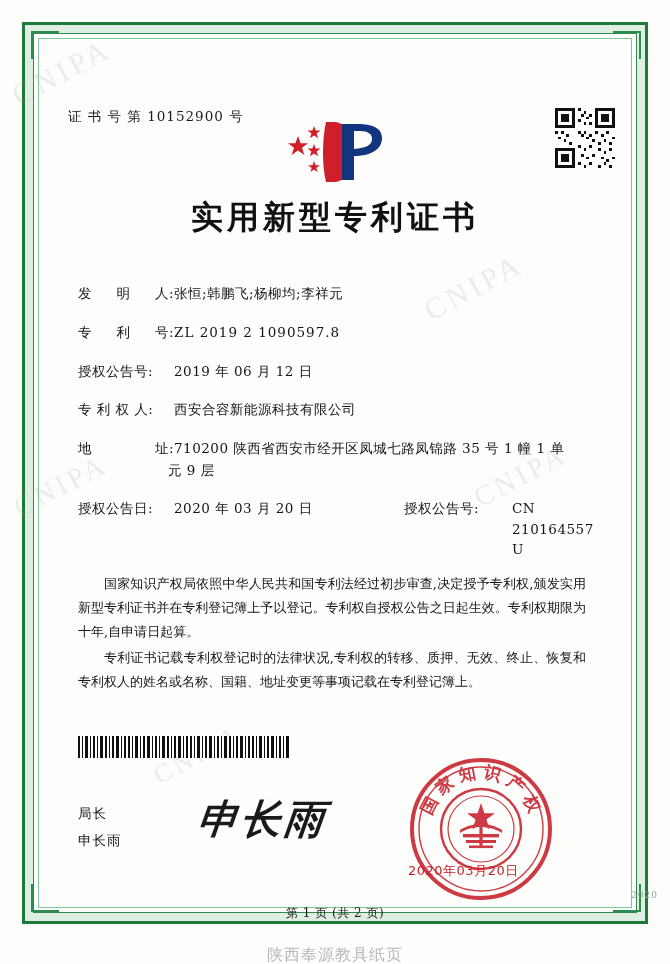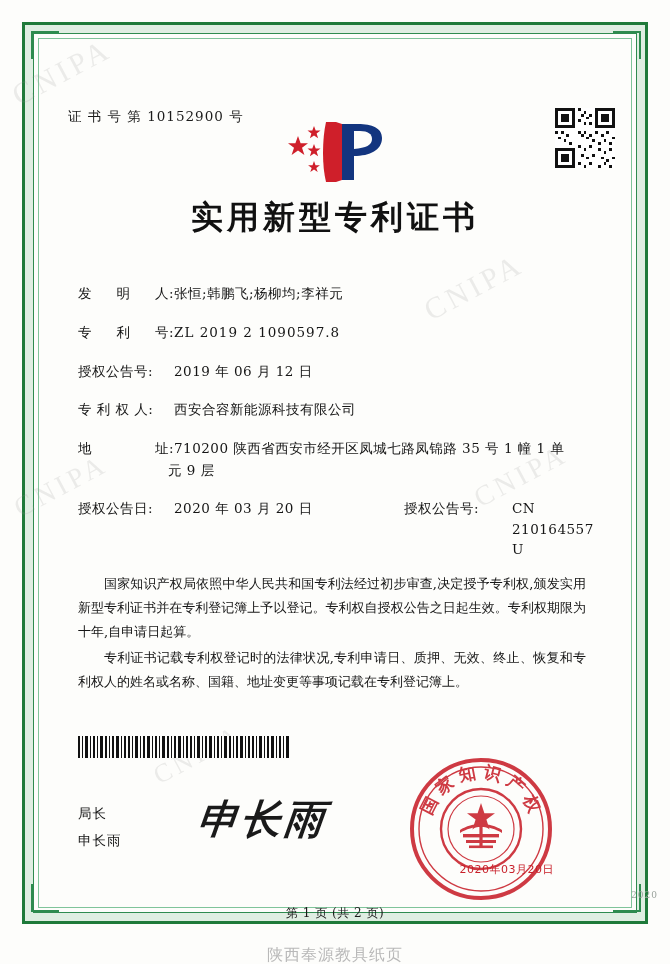--- a/index.html
+++ b/index.html
@@ -228,23 +228,23 @@
     left: 408px;
     top: 756px;
     width: 146px;
     height: 146px;
   }
   .seal-date {
     position: absolute;
     left: 408px;
     top: 862px;
     width: 146px;
-    text-align: right;
+    text-align: left;
     color: #c8202a;
-    font-size: 11px;
+    font-size: 13px;
     letter-spacing: 0.5px;
     font-family: "DejaVu Sans", "Liberation Sans", sans-serif;
   }
 
   .page-no {
     position: absolute;
     left: 0; right: 0;
     top: 905px;
     text-align: center;
     font-size: 12px;
@@ -425,21 +425,21 @@
       <div class="label">授权公告日:</div>
       <div class="value">2020 年 03 月 20 日</div>
       <div class="label2">授权公告号:</div>
       <div class="value2">CN 210164557 U</div>
     </div>
 
   </div>
 
   <div class="paras">
     <p>国家知识产权局依照中华人民共和国专利法经过初步审查,决定授予专利权,颁发实用新型专利证书并在专利登记簿上予以登记。专利权自授权公告之日起生效。专利权期限为十年,自申请日起算。</p>
-    <p>专利证书记载专利权登记时的法律状况,专利申请日、质押、无效、终止、恢复和专利权人的姓名或名称、国籍、地址变更等事项记载在专利登记簿上。</p>
+    <p>专利证书记载专利权登记时的法律状况,专利权的转移、质押、无效、终止、恢复和专利权人的姓名或名称、国籍、地址变更等事项记载在专利登记簿上。</p>
   </div>
 
   <div class="barcode">
     <svg width="212" height="22" viewBox="0 0 212 22" shape-rendering="crispEdges">
       <rect width="212" height="22" fill="#fdfdfb"></rect>
       <g fill="#111">
         <rect x="0" y="0" width="2" height="22"></rect>
           <rect x="4" y="0" width="1" height="22"></rect>
         <rect x="7" y="0" width="3" height="22"></rect>
           <rect x="12" y="0" width="1" height="22"></rect>

